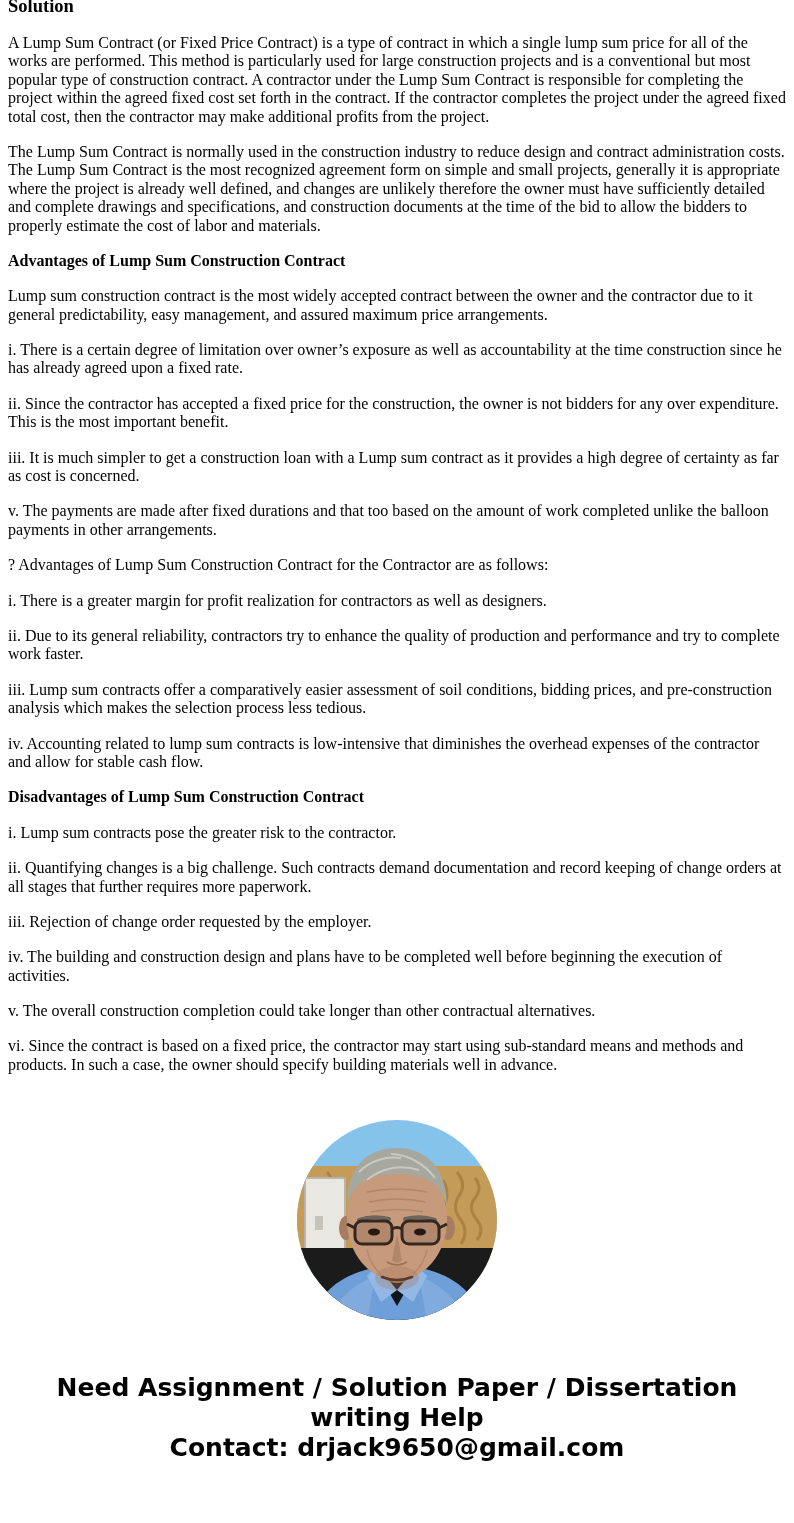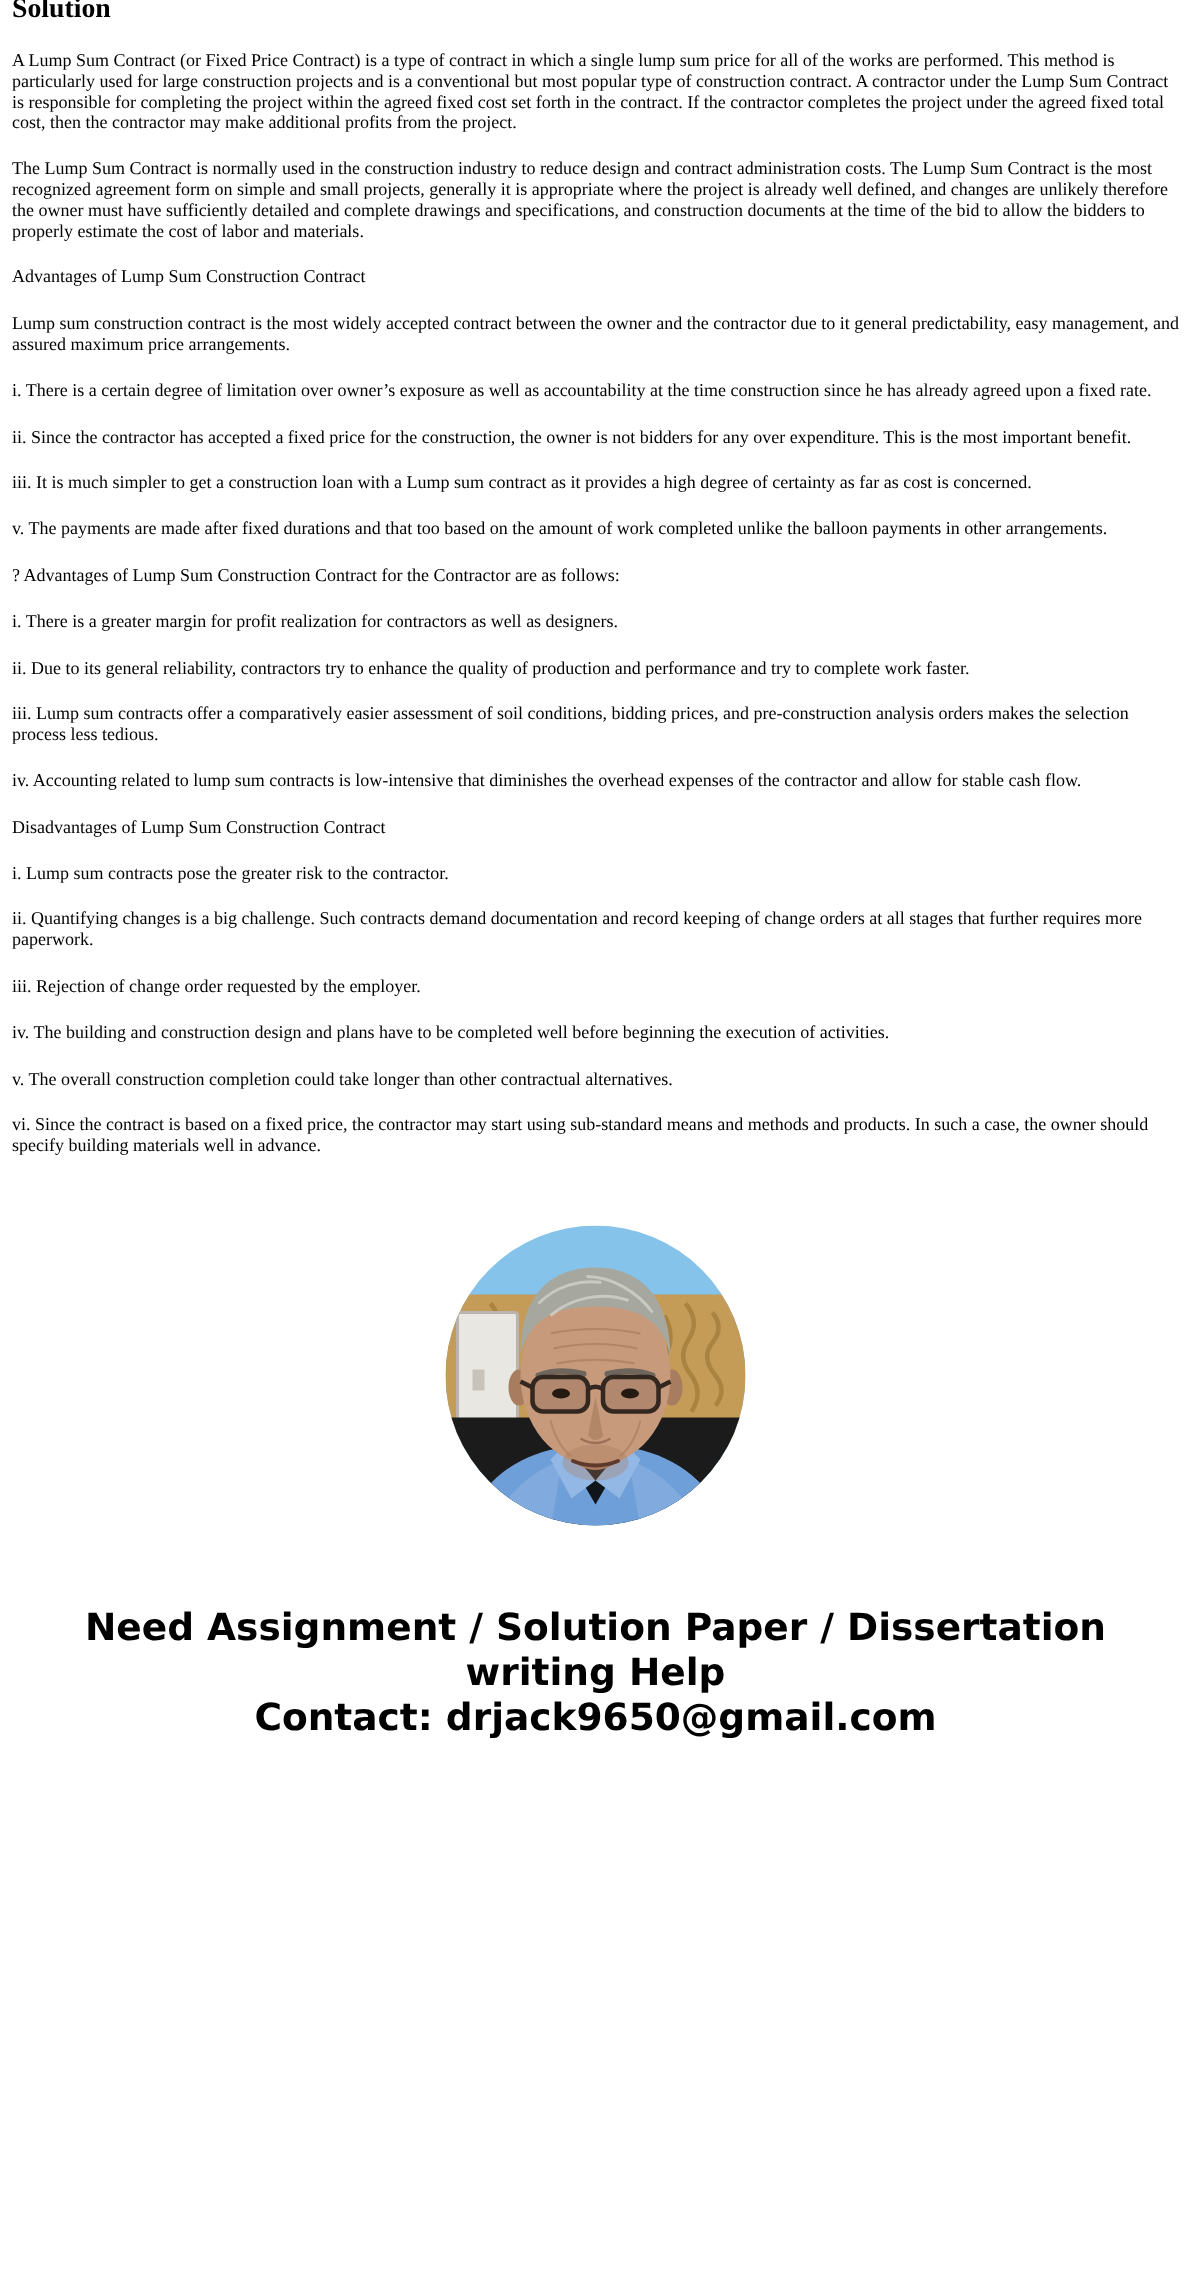--- a/index.html
+++ b/index.html
@@ -16,26 +16,26 @@
   .doc {
     padding: 0 8px;
   }
   .doc h3 {
     font-size: 18.5px;
     font-weight: bold;
     margin: -4px 0 16px 0;
     font-family: "Liberation Serif", serif;
   }
   .doc p {
-    font-size: 12px;
+    font-size: 16px;
     line-height: 1.15;
     margin: 17px 0;
   }
   .doc p.bold-heading {
-    font-weight: normal;
+    font-weight: bold;
   }
   .avatar-row {
     margin-top: 46px;
     text-align: center;
   }
   .avatar-row svg {
     display: inline-block;
     vertical-align: top;
   }
   .footer {
@@ -58,21 +58,21 @@
   <p>The Lump Sum Contract is normally used in the construction industry to reduce design and contract administration costs. The Lump Sum Contract is the most recognized agreement form on simple and small projects, generally it is appropriate where the project is already well defined, and changes are unlikely therefore the owner must have sufficiently detailed and complete drawings and specifications, and construction documents at the time of the bid to allow the bidders to properly estimate the cost of labor and materials.</p>
   <p class="bold-heading">Advantages of Lump Sum Construction Contract</p>
   <p>Lump sum construction contract is the most widely accepted contract between the owner and the contractor due to it general predictability, easy management, and assured maximum price arrangements.</p>
   <p>i. There is a certain degree of limitation over owner’s exposure as well as accountability at the time construction since he has already agreed upon a fixed rate.</p>
   <p>ii. Since the contractor has accepted a fixed price for the construction, the owner is not bidders for any over expenditure. This is the most important benefit.</p>
   <p>iii. It is much simpler to get a construction loan with a Lump sum contract as it provides a high degree of certainty as far as cost is concerned.</p>
   <p>v. The payments are made after fixed durations and that too based on the amount of work completed unlike the balloon payments in other arrangements.</p>
   <p>? Advantages of Lump Sum Construction Contract for the Contractor are as follows:</p>
   <p>i. There is a greater margin for profit realization for contractors as well as designers.</p>
   <p>ii. Due to its general reliability, contractors try to enhance the quality of production and performance and try to complete work faster.</p>
-  <p>iii. Lump sum contracts offer a comparatively easier assessment of soil conditions, bidding prices, and pre-construction analysis orders makes the selection process less tedious.</p>
+  <p>iii. Lump sum contracts offer a comparatively easier assessment of soil conditions, bidding prices, and pre-construction analysis which makes the selection process less tedious.</p>
   <p>iv. Accounting related to lump sum contracts is low-intensive that diminishes the overhead expenses of the contractor and allow for stable cash flow.</p>
   <p class="bold-heading">Disadvantages of Lump Sum Construction Contract</p>
   <p>i. Lump sum contracts pose the greater risk to the contractor.</p>
   <p>ii. Quantifying changes is a big challenge. Such contracts demand documentation and record keeping of change orders at all stages that further requires more paperwork.</p>
   <p>iii. Rejection of change order requested by the employer.</p>
   <p>iv. The building and construction design and plans have to be completed well before beginning the execution of activities.</p>
   <p>v. The overall construction completion could take longer than other contractual alternatives.</p>
   <p>vi. Since the contract is based on a fixed price, the contractor may start using sub-standard means and methods and products. In such a case, the owner should specify building materials well in advance.</p>
 </div>
 

